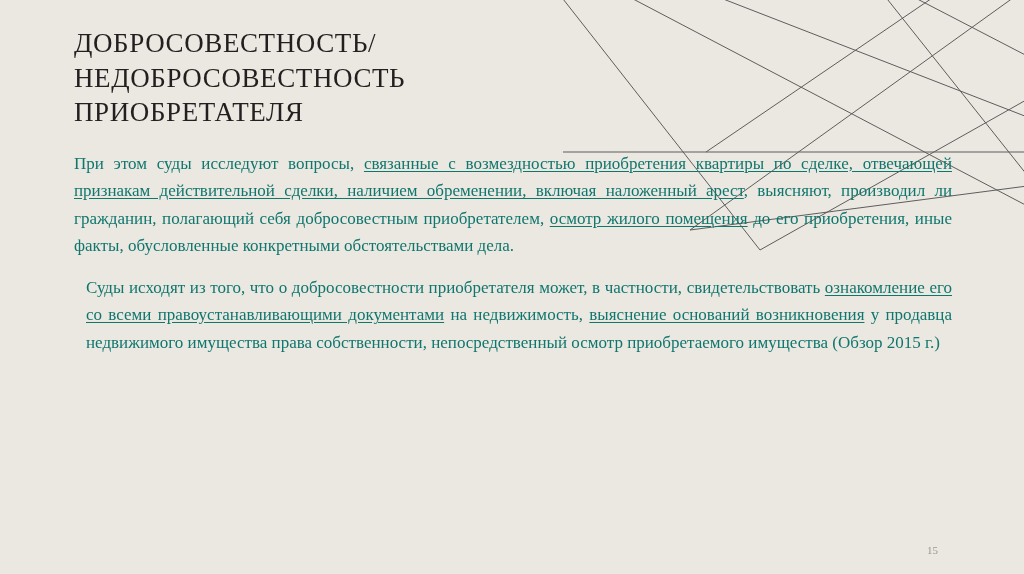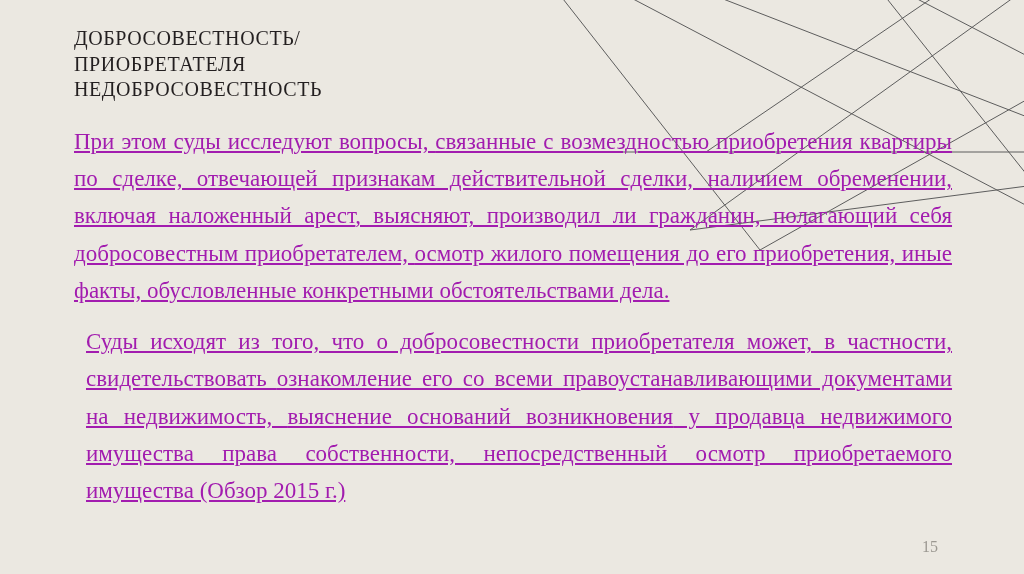--- a/index.html
+++ b/index.html
@@ -29,54 +29,53 @@
     pointer-events: none;
   }
   .content {
     position: absolute;
     left: 74px;
     top: 26px;
     width: 878px;
   }
   .slide-title {
     font-family: "Liberation Serif", serif;
-    font-size: 20px;
+    font-size: 27px;
     line-height: 1.28;
     letter-spacing: 0.6px;
     color: #231f20;
     margin: 0 0 20px 0;
     font-weight: normal;
   }
   .slide-title .t-line {
     display: block;
   }
   .body-par {
     font-family: "Liberation Serif", serif;
-    font-size: 23px;
+    font-size: 17px;
     line-height: 1.62;
-    color: #a21caf;
+    color: #0f766e;
     text-align: justify;
     text-justify: inter-word;
     margin: 0 0 14px 0;
-    text-decoration: underline;
   }
   .body-par:last-child {
     margin-bottom: 0;
     margin-left: 12px;
   }
   .u {
     text-decoration: underline;
     text-underline-offset: 2px;
   }
   .page-number {
     position: absolute;
     right: 86px;
     bottom: 18px;
     font-family: "Liberation Serif", serif;
-    font-size: 16px;
+    font-size: 11px;
     color: #9b9891;
   }
 </style>
 </head>
 <body>
 
 <div class="slide">
 
   <svg class="deco-lines" viewBox="0 0 1024 574" xmlns="http://www.w3.org/2000/svg">
     <g stroke="#5d5d5d" stroke-width="1" fill="none">
@@ -90,22 +89,22 @@
       <path d="M 880 -10 L 1035 185"></path>
       <path d="M 1035 60 L 900 -10"></path>
       <path d="M 563 152 L 1035 152"></path>
     </g>
   </svg>
 
   <div class="content">
 
     <h1 class="slide-title">
       <span class="t-line">ДОБРОСОВЕСТНОСТЬ/</span>
+      <span class="t-line">НЕДОБРОСОВЕСТНОСТЬ</span>
       <span class="t-line">ПРИОБРЕТАТЕЛЯ</span>
-      <span class="t-line">НЕДОБРОСОВЕСТНОСТЬ</span>
     </h1>
 
     <p class="body-par"><span>При этом суды исследуют вопросы, </span><span class="u">связанные с возмездностью приобретения квартиры по сделке, отвечающей признакам действительной сделки, наличием обременении, включая наложенный арест</span><span>, выясняют, производил ли гражданин, полагающий себя добросовестным приобретателем, </span><span class="u">осмотр жилого помещения</span><span> до его приобретения, иные факты, обусловленные конкретными обстоятельствами дела.</span></p>
 
     <p class="body-par"><span>Суды исходят из того, что о добросовестности приобретателя может, в частности, свидетельствовать </span><span class="u">ознакомление его со всеми правоустанавливающими документами</span><span> на недвижимость, </span><span class="u">выяснение оснований возникновения</span><span> у продавца недвижимого имущества права собственности, непосредственный осмотр приобретаемого имущества (Обзор 2015 г.)</span></p>
 
   </div>
 
   <div class="page-number">15</div>
 

